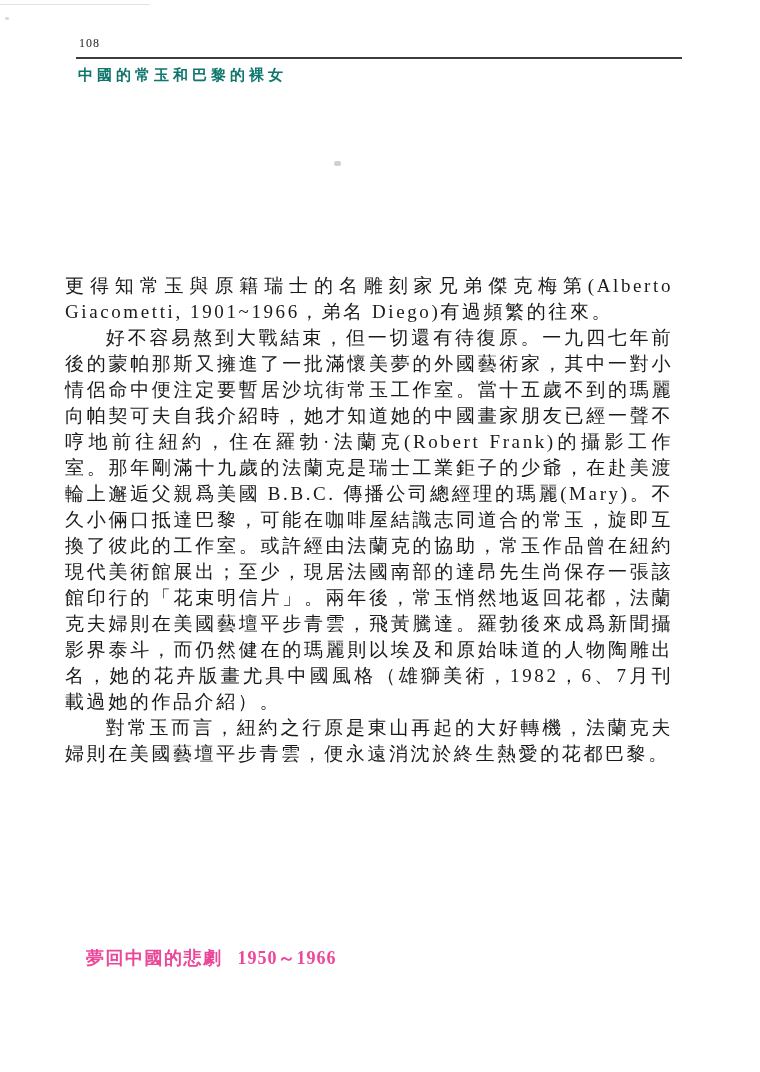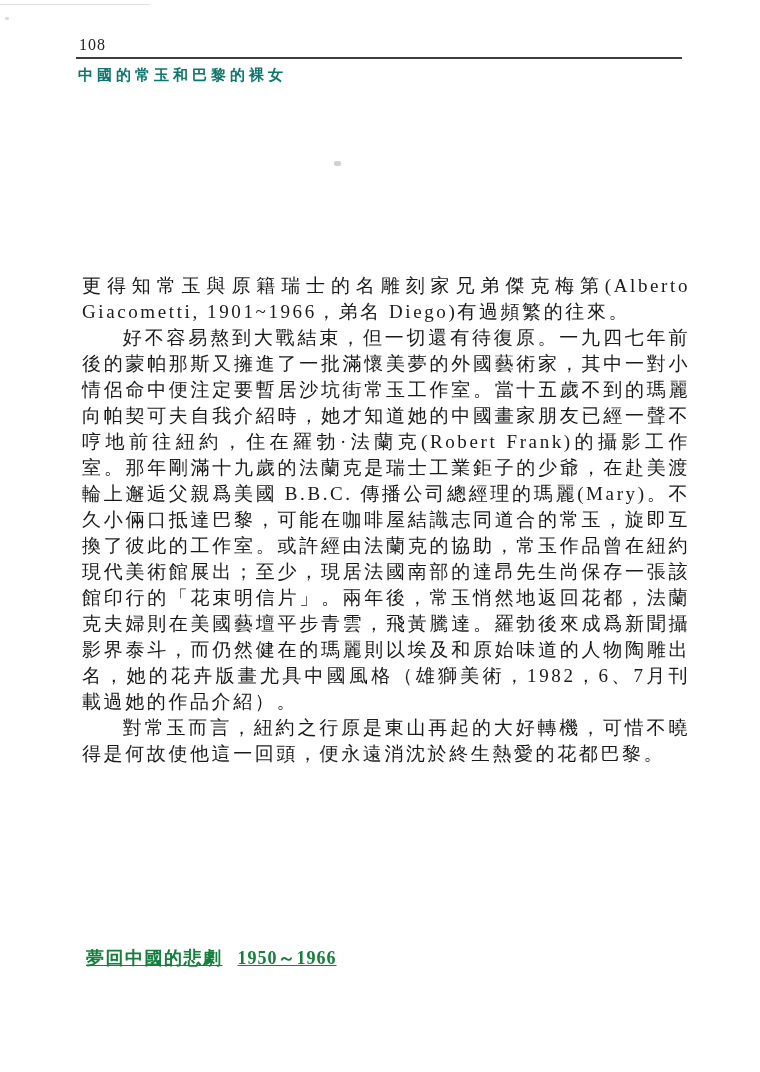--- a/index.html
+++ b/index.html
@@ -24,21 +24,21 @@
     left: 0;
     top: 4px;
     width: 150px;
     height: 1px;
     background: #e3e3e3;
   }
   .page-number {
     position: absolute;
     left: 79px;
     top: 36px;
-    font-size: 16px;
+    font-size: 12px;
     letter-spacing: 1px;
     color: #222;
   }
   .header-rule {
     position: absolute;
     left: 76px;
     top: 57px;
     width: 606px;
     height: 2px;
     background: #3d3d3d;
@@ -67,44 +67,43 @@
     position: absolute;
     left: 5px;
     top: 17px;
     width: 4px;
     height: 3px;
     background: #d8d8d8;
     border-radius: 2px;
   }
   .article-body {
     position: absolute;
-    left: 82px;
+    left: 65px;
     top: 273px;
     width: 608px;
     font-size: 19px;
     line-height: 26px;
     letter-spacing: 2.6px;
     text-align: justify;
     color: #1a1a1a;
   }
   .article-body p {
     margin: 0;
     padding: 0;
   }
   .article-body p.indent {
     text-indent: 2.15em;
   }
   .section-heading {
     position: absolute;
     left: 86px;
     top: 946px;
     font-weight: bold;
-    color: #15803d;
+    color: #ec4899;
     white-space: nowrap;
-    text-decoration: underline;
   }
   .section-heading .title {
     font-size: 18px;
     letter-spacing: 1.5px;
   }
   .section-heading .years {
     font-size: 18px;
     margin-left: 15px;
     letter-spacing: 1px;
   }
@@ -121,20 +120,20 @@
 
   <div class="header-rule"></div>
 
   <div class="running-head">中國的常玉和巴黎的裸女</div>
 
   <div class="scan-speck"></div>
 
   <div class="article-body">
     <p>更得知常玉與原籍瑞士的名雕刻家兄弟傑克梅第(Alberto Giacometti, 1901~1966，弟名 Diego)有過頻繁的往來。</p>
     <p class="indent">好不容易熬到大戰結束，但一切還有待復原。一九四七年前後的蒙帕那斯又擁進了一批滿懷美夢的外國藝術家，其中一對小情侶命中便注定要暫居沙坑街常玉工作室。當十五歲不到的瑪麗向帕契可夫自我介紹時，她才知道她的中國畫家朋友已經一聲不哼地前往紐約，住在羅勃·法蘭克(Robert Frank)的攝影工作室。那年剛滿十九歲的法蘭克是瑞士工業鉅子的少爺，在赴美渡輪上邂逅父親爲美國 B.B.C. 傳播公司總經理的瑪麗(Mary)。不久小倆口抵達巴黎，可能在咖啡屋結識志同道合的常玉，旋即互換了彼此的工作室。或許經由法蘭克的協助，常玉作品曾在紐約現代美術館展出；至少，現居法國南部的達昂先生尚保存一張該館印行的「花束明信片」。兩年後，常玉悄然地返回花都，法蘭克夫婦則在美國藝壇平步青雲，飛黃騰達。羅勃後來成爲新聞攝影界泰斗，而仍然健在的瑪麗則以埃及和原始味道的人物陶雕出名，她的花卉版畫尤具中國風格（雄獅美術，1982，6、7月刊載過她的作品介紹）。</p>
-    <p class="indent">對常玉而言，紐約之行原是東山再起的大好轉機，可惜不曉得是何故使他這一回頭，便永遠消沈於終生熱愛的花都巴黎。</p>
+    <p class="indent">對常玉而言，紐約之行原是東山再起的大好轉機，法蘭克夫婦則在美國藝壇平步青雲，便永遠消沈於終生熱愛的花都巴黎。</p>
   </div>
 
   <div class="section-heading">
     <span class="title">夢回中國的悲劇</span><span class="years">1950～1966</span>
   </div>
 
 </div>
 
 </body></html>

